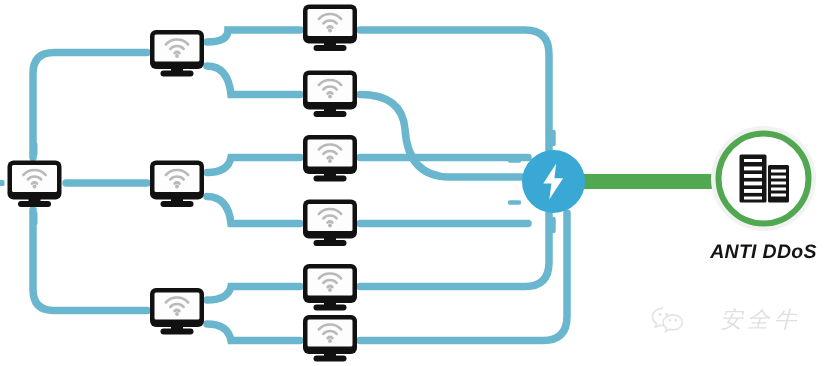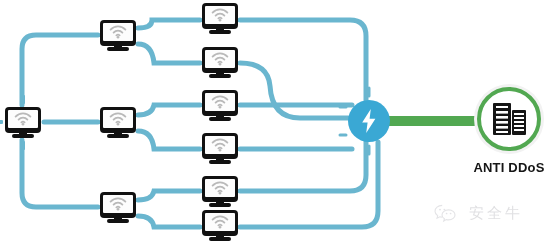--- a/index.html
+++ b/index.html
@@ -9,20 +9,21 @@
   }
   body {
     font-family: "Liberation Sans", sans-serif;
   }
   #stage {
     position: relative;
     width: 550px;
     height: 244px;
     background: #ffffff;
     overflow: hidden;
+    font-style: italic;
   }
   #wires {
     position: absolute;
     left: 0;
     top: 0;
     width: 550px;
     height: 244px;
   }
   .node {
     position: absolute;
@@ -153,21 +154,21 @@
     letter-spacing: 0.2px;
     white-space: nowrap;
   }
   
   #watermark {
     position: absolute;
     left: 434px;
     top: 204px;
     display: flex;
     align-items: center;
-    gap: 13px;
+    gap: 24px;
     opacity: 0.30;
   }
   #watermark .wm-icon {
     width: 22px;
     height: 19px;
   }
   #watermark .wm-text {
     font-size: 15px;
     color: #9a9aa2;
     letter-spacing: 3px;

